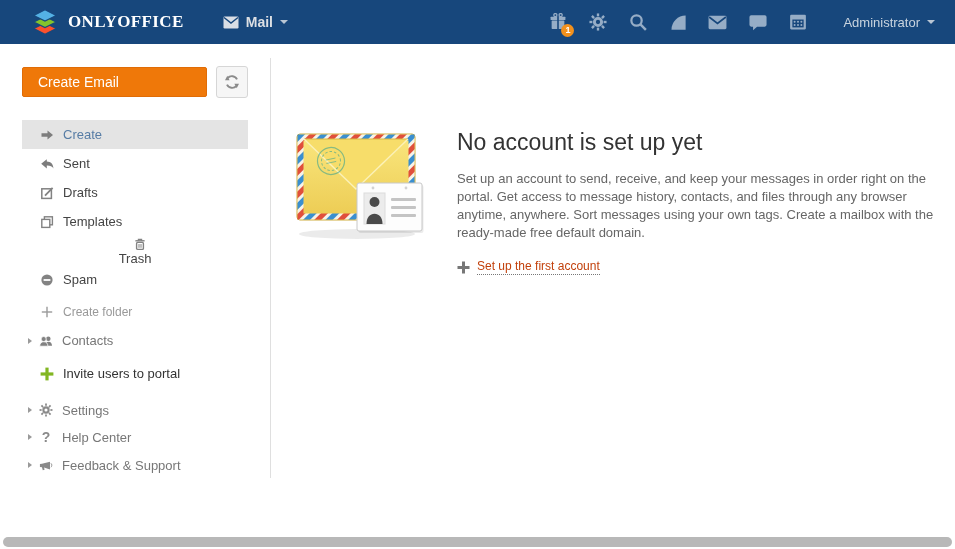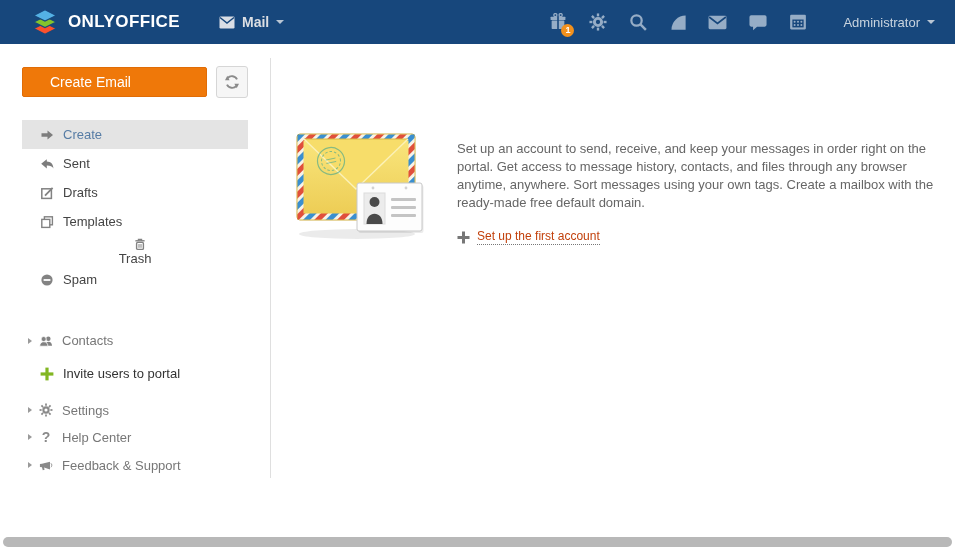--- a/index.html
+++ b/index.html
@@ -2,21 +2,21 @@
 <html><head>
 <meta charset="utf-8">
 <style>
   * { margin:0; padding:0; box-sizing:border-box; }
   html,body { width:955px; height:549px; overflow:hidden; background:#fff;
               font-family:"Liberation Sans","DejaVu Sans",sans-serif; }
 
   
   .header { position:absolute; left:0; top:0; width:955px; height:44px;
             background:#17477c; display:flex; align-items:center; }
-  .logo-wrap { display:flex; align-items:center; margin-left:30px; cursor:pointer; }
+  .logo-wrap { display:flex; align-items:center; margin-left:30px; cursor:pointer;font-family:Liberation Serif, serif; }
   .logo-svg { width:30px; height:30px; display:block; }
   .brand { color:#fff; font-size:17px; font-weight:700; letter-spacing:.4px; margin-left:8px; }
   .module { display:flex; align-items:center; margin-left:30px; cursor:pointer;padding-left:9px; }
   .module .mod-label { color:#dcdfe3; font-size:14px; font-weight:700; margin-left:7px; }
   .caret-down { width:0; height:0; border-left:4px solid transparent; border-right:4px solid transparent;
                 border-top:4px solid #b9c6d4; margin-left:7px; }
   .hspacer { flex:1; }
   .hicons { display:flex; align-items:center; gap:21px; }
   .hicon { position:relative; width:19px; height:19px; display:flex; align-items:center;
            justify-content:center; cursor:pointer; }
@@ -26,21 +26,21 @@
            text-align:center; padding:0 3px; }
   .account { display:flex; align-items:center; margin-left:36px; margin-right:20px; cursor:pointer; }
   .account-name { color:#c9d4df; font-size:13px; }
 
   
   .sidebar { position:absolute; left:0; top:44px; width:270px; bottom:14px; background:#fff; }
   .vdivider { position:absolute; left:270px; top:58px; width:1px; height:420px; background:#dfdfdf; }
 
   .btn-row { position:absolute; left:22px; top:23px; display:flex; align-items:flex-start; }
   .create-btn { width:185px; height:30px; background:#ef7809; border:1px solid #e06c06; border-radius:2px;
-                color:#fff; font-size:14px; text-align:left; padding-left:27px; line-height:28px;
+                color:#fff; font-size:14px; text-align:left; padding-left:15px; line-height:28px;
                 cursor:pointer; font-family:inherit; }
   .refresh-btn { width:32px; height:32px; margin-left:9px; margin-top:-1px; background:#f6f6f6;
                  border:1px solid #d6d6d6; border-radius:3px; display:flex; align-items:center;
                  justify-content:center; cursor:pointer; }
 
   .srow { position:absolute; left:22px; width:226px; height:29px; display:flex; align-items:center;
           cursor:pointer; }
   .srow.selected { background:#e4e4e4; }
   .sic { width:14px; height:15px; margin-left:18px; margin-right:9px; display:flex; align-items:center;
          justify-content:center; flex:none; }
@@ -228,20 +228,29 @@
   <div class="srow" style="top:221px;">
     <span class="sic">
       <svg width="14" height="14" viewBox="0 0 14 14">
         <circle cx="7" cy="7" r="5.6" fill="#838383"></circle>
         <rect x="3.6" y="6.1" width="6.8" height="1.8" fill="#fff"></rect>
       </svg>
     </span>
     <span class="slabel">Spam</span>
   </div>
 
+  <div class="srow" style="top:254px; height:28px;">
+    <span class="sic">
+      <svg width="12" height="12" viewBox="0 0 12 12">
+        <line x1="6" y1="0.8" x2="6" y2="11.2" stroke="#9a9a9a" stroke-width="1.4"></line>
+        <line x1="0.8" y1="6" x2="11.2" y2="6" stroke="#9a9a9a" stroke-width="1.4"></line>
+      </svg>
+    </span>
+    <span class="muted-label">Create folder</span>
+  </div>
 
   <div class="srow" style="top:282px;text-align:center;">
     <span class="caret-right"></span>
     <span class="sic icw">
       <svg width="15" height="14" viewBox="0 0 15 14">
         <g fill="#828282">
           <circle cx="10" cy="4.6" r="2.4"></circle>
           <path d="M6.6 12c.2-2.8 1.8-4.2 3.8-4.2s3.3 1.4 3.6 4.2z"></path>
           <circle cx="5" cy="4.9" r="2.7" stroke="#fff" stroke-width="0.8"></circle>
           <path d="M0.8 12.6c0-3.2 2-4.8 4.4-4.8s4.3 1.6 4.3 4.8z" stroke="#fff" stroke-width="0.8"></path>
@@ -336,20 +345,21 @@
       <rect x="7" y="10" width="21" height="31" fill="#ececec" stroke="#dcdcdc"></rect>
       <circle cx="17.5" cy="19" r="5" fill="#4a4a4a"></circle>
       <path d="M9.5 41c0-7 3.6-10.3 8-10.3s8 3.3 8 10.3z" fill="#4a4a4a"></path>
       <rect x="34" y="15" width="25" height="3" rx="1" fill="#c4c4c4"></rect>
       <rect x="34" y="23" width="25" height="3" rx="1" fill="#c4c4c4"></rect>
       <rect x="34" y="31" width="25" height="3" rx="1" fill="#c4c4c4"></rect>
     </g>
   </svg>
 
   <div class="textblock">
+    <h1 class="title">No account is set up yet</h1>
     <p class="desc">Set up an account to send, receive, and keep your messages in order right on the portal. Get access to message history, contacts, and files through any browser anytime, anywhere. Sort messages using your own tags. Create a mailbox with the ready-made free default domain.</p>
     <div class="setup-link">
       <svg width="13" height="13" viewBox="0 0 13 13">
         <rect x="5" y="0.5" width="3" height="12" fill="#777"></rect>
         <rect x="0.5" y="5" width="12" height="3" fill="#777"></rect>
       </svg>
       <span class="link-text">Set up the first account</span>
     </div>
   </div>
 </div>

